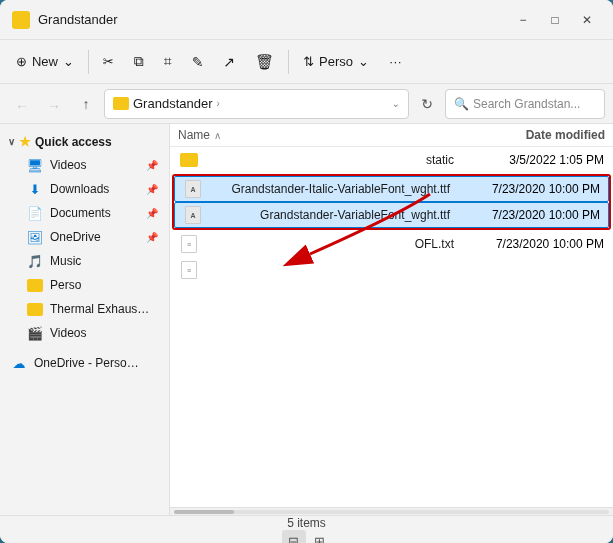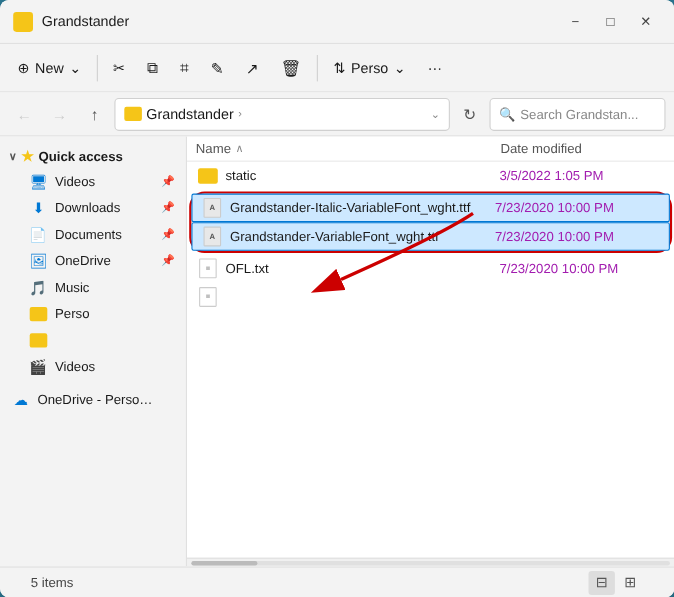--- a/index.html
+++ b/index.html
@@ -234,21 +234,21 @@
       display: flex;
       border-bottom: 1px solid #e8e8e8;
       padding: 4px 8px;
       font-size: 12px;
       color: #555;
       background: white;
       position: sticky;
       top: 0;
     }
     .col-name { flex: 1; display: flex; align-items: center; gap: 4px; }
-    .col-date { width: 150px; }
+    .col-date { width: 150px; font-weight: bold; }
     .sort-arrow { font-size: 10px; color: #888; }
     .file-row {
       display: flex;
       align-items: center;
       padding: 4px 8px;
       font-size: 12px;
       color: #1a1a1a;
       cursor: pointer;
       border: 1.5px solid transparent;
     }
@@ -263,21 +263,21 @@
       align-items: center;
       justify-content: center;
     }
     .folder-icon-img {
       width: 18px;
       height: 14px;
       background: #f5c518;
       border-radius: 2px;
     }
     .file-name { flex: 1; }
-    .file-date { width: 150px; color: #a21caf; }
+    .file-date { width: 150px; color: #000000; }
     .ttf-icon {
       width: 16px;
       height: 18px;
       background: #e8e8e8;
       border-radius: 1px;
       border: 1px solid #ccc;
       display: flex;
       align-items: center;
       justify-content: center;
       font-size: 7px;
@@ -298,24 +298,25 @@
       color: #888;
     }
 
     
     .status-bar {
       height: 28px;
       background: #f3f3f3;
       border-top: 1px solid #e0e0e0;
       display: flex;
       align-items: center;
-      padding: 0 28px;
+      padding: 0 10px;
       font-size: 12px;
       color: #444;
       justify-content: space-between;
+      flex-direction: column;
     }
     .view-buttons {
       display: flex;
       gap: 2px;
     }
     .view-btn {
       width: 24px;
       height: 22px;
       border: none;
       background: transparent;
@@ -357,20 +358,21 @@
       border-radius: 2px;
     }
 
     
     .file-content-wrapper {
       flex: 1;
       display: flex;
       flex-direction: column;
       position: relative;
       overflow: hidden;
+      text-align: right;
     }
   </style>
 </head>
 <body>
 
 <div class="window">
 
   <div class="title-bar">
     <div class="title-bar-icon"></div>
     <span class="title-bar-title">Grandstander</span>
@@ -478,20 +480,21 @@
         <div class="sidebar-item">
           <span class="sidebar-item-icon">
             <div style="width:16px;height:13px;background:#f5c518;border-radius:2px;"></div>
           </span>
           <span>Perso</span>
         </div>
         <div class="sidebar-item">
           <span class="sidebar-item-icon">
             <div style="width:16px;height:13px;background:#f5c518;border-radius:2px;"></div>
           </span>
+          <span>Thermal Exhaus…</span>
         </div>
         <div class="sidebar-item">
           <span class="sidebar-item-icon" style="color:#8e44ad;">🎬</span>
           <span>Videos</span>
         </div>
       </div>
       <div class="sidebar-item onedrive" style="padding-left:8px; margin-top:4px;">
         <span class="sidebar-item-icon" style="color:#0078d4;">☁</span>
         <span>OneDrive - Perso…</span>
       </div>
@@ -511,21 +514,21 @@
         </div>
 
         <div class="file-row static-folder">
           <div class="file-icon">
             <div class="folder-icon-img"></div>
           </div>
           <div class="file-name">static</div>
           <div class="file-date">3/5/2022 1:05 PM</div>
         </div>
 
-        <div style="border: 2px solid #cc0000; border-radius: 14px; margin: 1px 2px;">
+        <div style="border: 2px solid #cc0000; border-radius: 3px; margin: 1px 2px;">
           <div class="file-row selected">
             <div class="file-icon">
               <div class="ttf-icon">A</div>
             </div>
             <div class="file-name">Grandstander-Italic-VariableFont_wght.ttf</div>
             <div class="file-date">7/23/2020 10:00 PM</div>
           </div>
           <div class="file-row selected">
             <div class="file-icon">
               <div class="ttf-icon">A</div>

